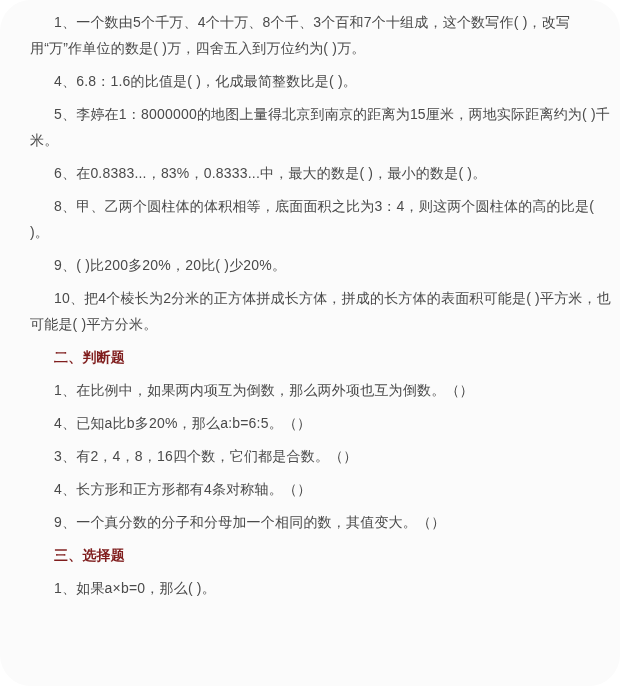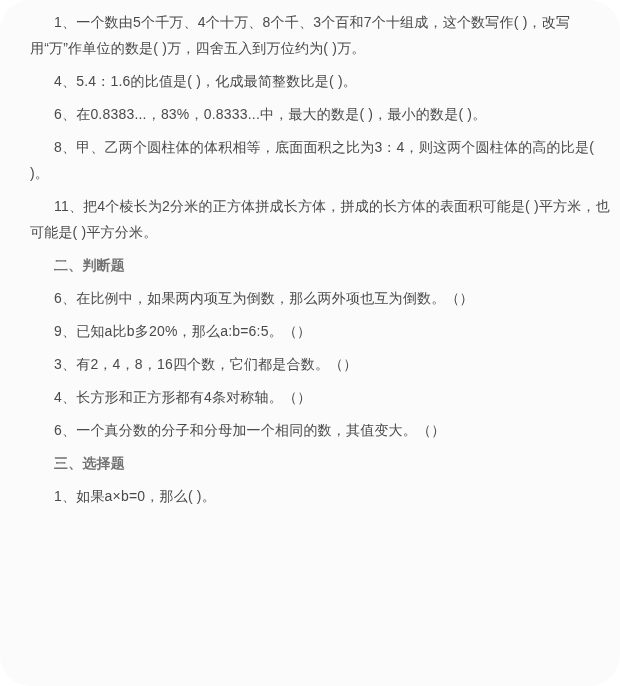--- a/index.html
+++ b/index.html
@@ -20,39 +20,41 @@
     overflow: hidden;
     border-radius: 31px;
   }
   .para {
     margin: 0 0 7px 0;
     text-indent: 24px;
     letter-spacing: 0.2px;
   }
   .heading {
     font-weight: bold;
-    color: #737373;
+    color: #7f1d1d;
   }
 </style>
 </head>
 <body>
 
 <div class="page">
 
   <p class="para">1、一个数由5个千万、4个十万、8个千、3个百和7个十组成，这个数写作( )，改写用“万”作单位的数是( )万，四舍五入到万位约为( )万。</p>
-  <p class="para">4、5.4：1.6的比值是( )，化成最简整数比是( )。</p>
+  <p class="para">4、6.8：1.6的比值是( )，化成最简整数比是( )。</p>
+  <p class="para">5、李婷在1：8000000的地图上量得北京到南京的距离为15厘米，两地实际距离约为( )千米。</p>
   <p class="para">6、在0.8383...，83%，0.8333...中，最大的数是( )，最小的数是( )。</p>
   <p class="para">8、甲、乙两个圆柱体的体积相等，底面面积之比为3：4，则这两个圆柱体的高的比是( )。</p>
-  <p class="para">11、把4个棱长为2分米的正方体拼成长方体，拼成的长方体的表面积可能是( )平方米，也可能是( )平方分米。</p>
+  <p class="para">9、( )比200多20%，20比( )少20%。</p>
+  <p class="para">10、把4个棱长为2分米的正方体拼成长方体，拼成的长方体的表面积可能是( )平方米，也可能是( )平方分米。</p>
 
   <p class="para heading">二、判断题</p>
 
-  <p class="para">6、在比例中，如果两内项互为倒数，那么两外项也互为倒数。（）</p>
-  <p class="para">9、已知a比b多20%，那么a:b=6:5。（）</p>
+  <p class="para">1、在比例中，如果两内项互为倒数，那么两外项也互为倒数。（）</p>
+  <p class="para">4、已知a比b多20%，那么a:b=6:5。（）</p>
   <p class="para">3、有2，4，8，16四个数，它们都是合数。（）</p>
   <p class="para">4、长方形和正方形都有4条对称轴。（）</p>
-  <p class="para">6、一个真分数的分子和分母加一个相同的数，其值变大。（）</p>
+  <p class="para">9、一个真分数的分子和分母加一个相同的数，其值变大。（）</p>
 
   <p class="para heading">三、选择题</p>
 
   <p class="para">1、如果a×b=0，那么( )。</p>
 
 </div>
 
 </body></html>

